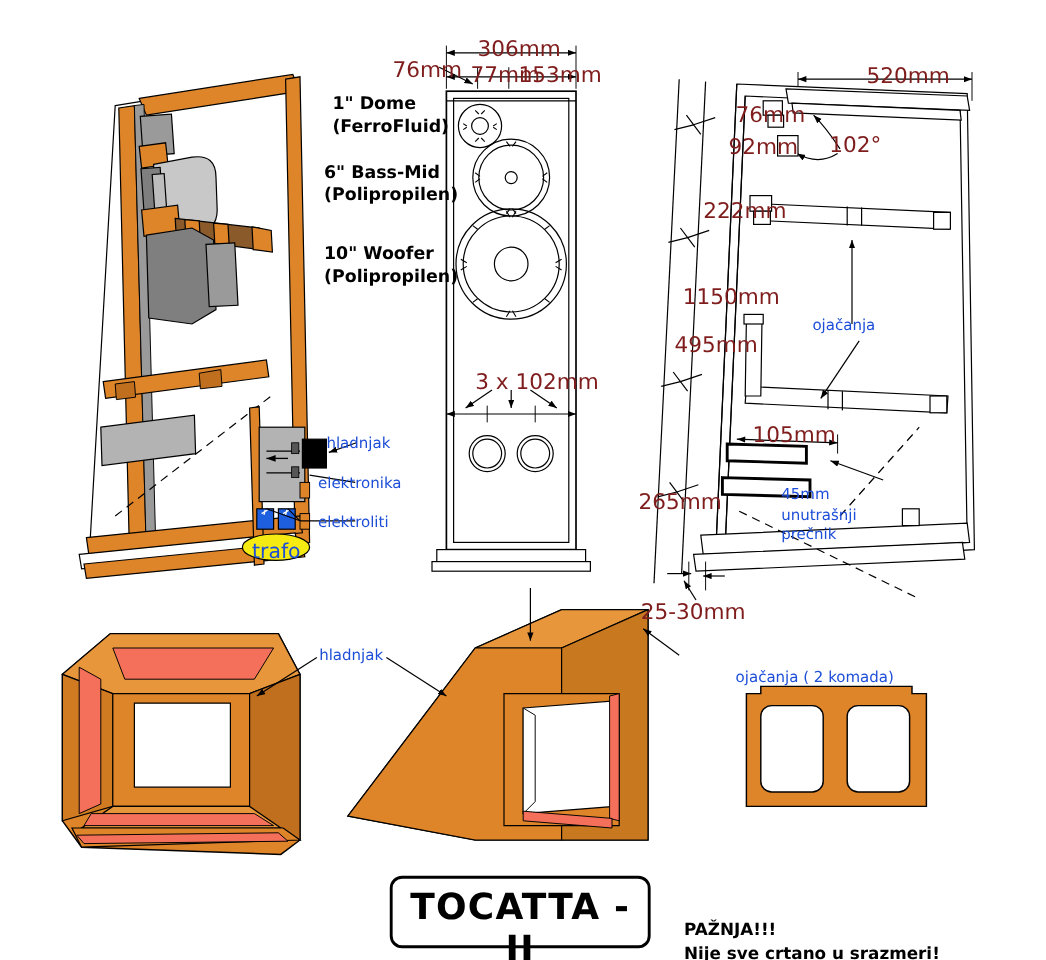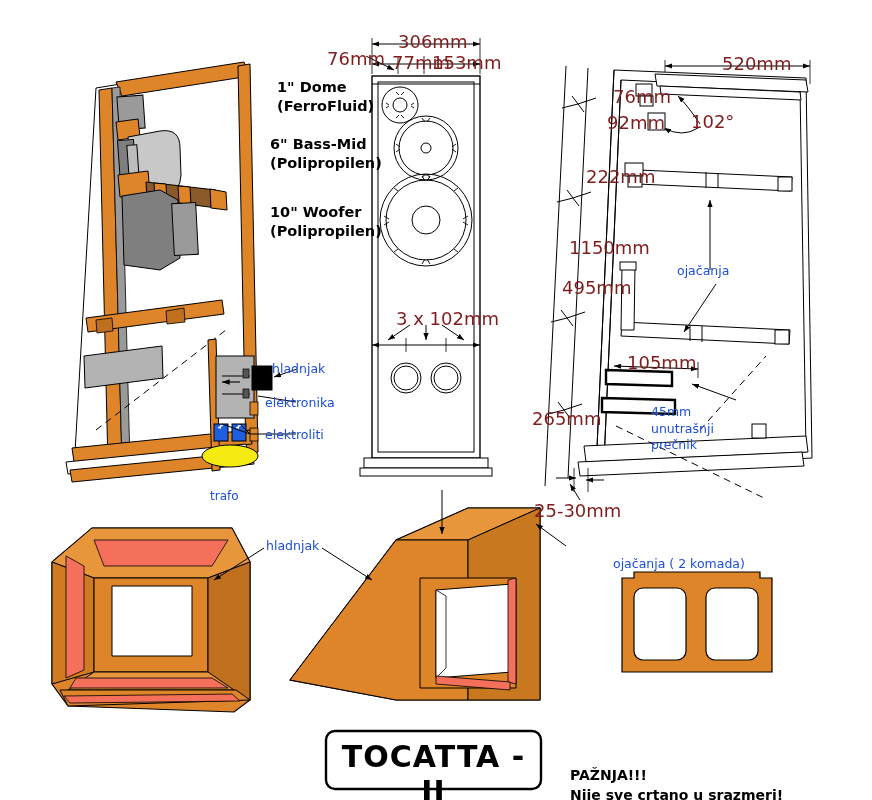--- a/index.html
+++ b/index.html
@@ -307,21 +307,21 @@
 <div class="dim" style="left:534px;top:500px;"><span>25-30mm</span></div>
 
 <div class="lbl" style="left:677px;top:263px;"><span>ojačanja</span></div>
 <div class="lbl" style="left:651px;top:404px;"><span>45mm
 unutrašnji
 prečnik</span></div>
 
 <div class="lbl" style="left:272px;top:361px;"><span>hladnjak</span></div>
 <div class="lbl" style="left:265px;top:395px;"><span>elektronika</span></div>
 <div class="lbl" style="left:265px;top:427px;"><span>elektroliti</span></div>
-<div class="lbl" style="left:210px;top:449px;font-size:12px;margin-top:40px;"><span>trafo</span></div>
+<div class="lbl" style="left:210px;top:449px;font-size:17px;"><span>trafo</span></div>
 
 <div class="lbl" style="left:266px;top:538px;"><span>hladnjak</span></div>
 <div class="lbl" style="left:613px;top:556px;"><span>ojačanja ( 2 komada)</span></div>
 
 <div class="ttl" style="left:326px;top:739px;width:215px;">
   <div class="t1">TOCATTA - II</div>
 
 </div>
 
 <div class="warn" style="left:570px;top:745px;margin-top:20px;"><span>PAŽNJA!!!</span>

